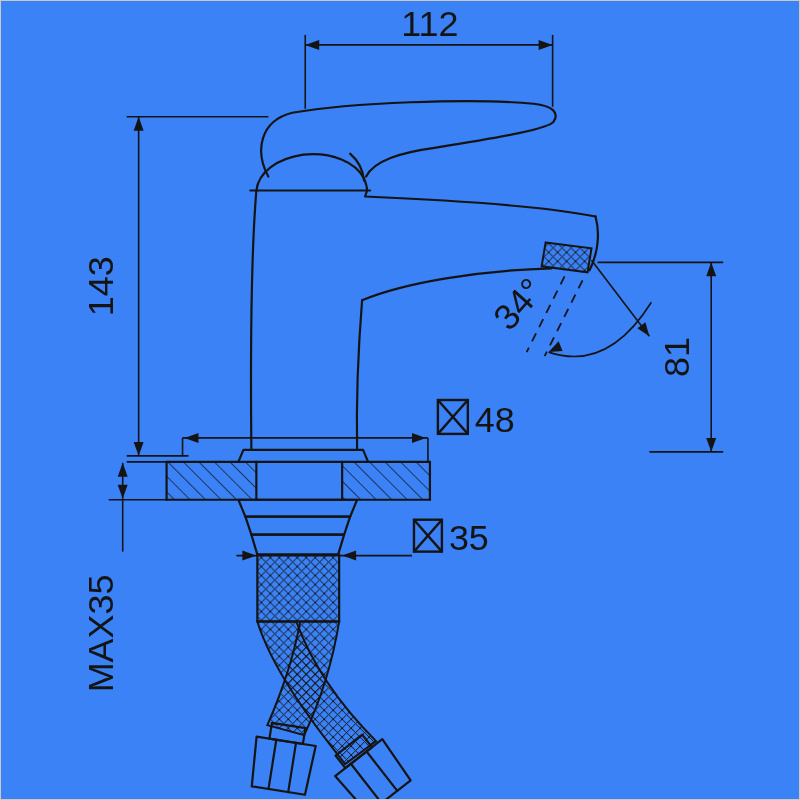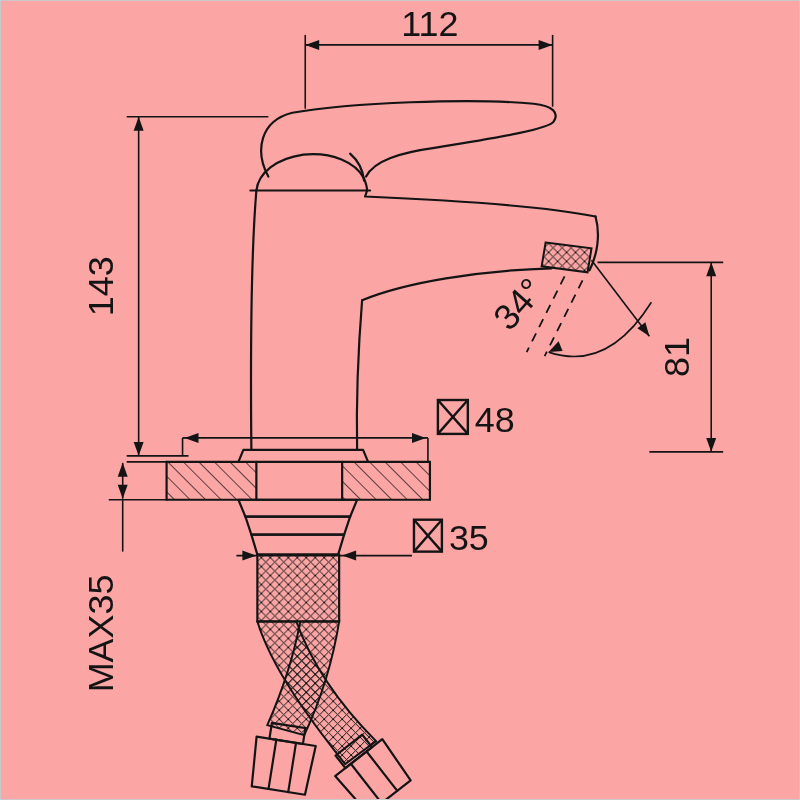--- a/index.html
+++ b/index.html
@@ -5,21 +5,21 @@
   html, body {
     margin: 0;
     padding: 0;
     background: #ffffff;
     font-family: "Liberation Sans", sans-serif;
   }
   .frame {
     width: 798px;
     height: 798px;
     border: 1px solid #c9c9c9;
-    background: #fca5a5;
+    background: #3b82f6;
     position: relative;
     overflow: hidden;
     text-align: right;
   }
   svg { display: block; }
   .outline  { fill: none; stroke: #141414; stroke-width: 2.2; stroke-linecap: round; stroke-linejoin: round; }
   .thin     { fill: none; stroke: #141414; stroke-width: 1.6; stroke-linecap: butt; }
   .dash     { fill: none; stroke: #141414; stroke-width: 1.8; stroke-dasharray: 9 7; }
   .arrow    { fill: #141414; stroke: none; }
   .dimtext  { font-family: "Liberation Sans", sans-serif; font-size: 36px; font-weight: 500; fill: #141414; }

